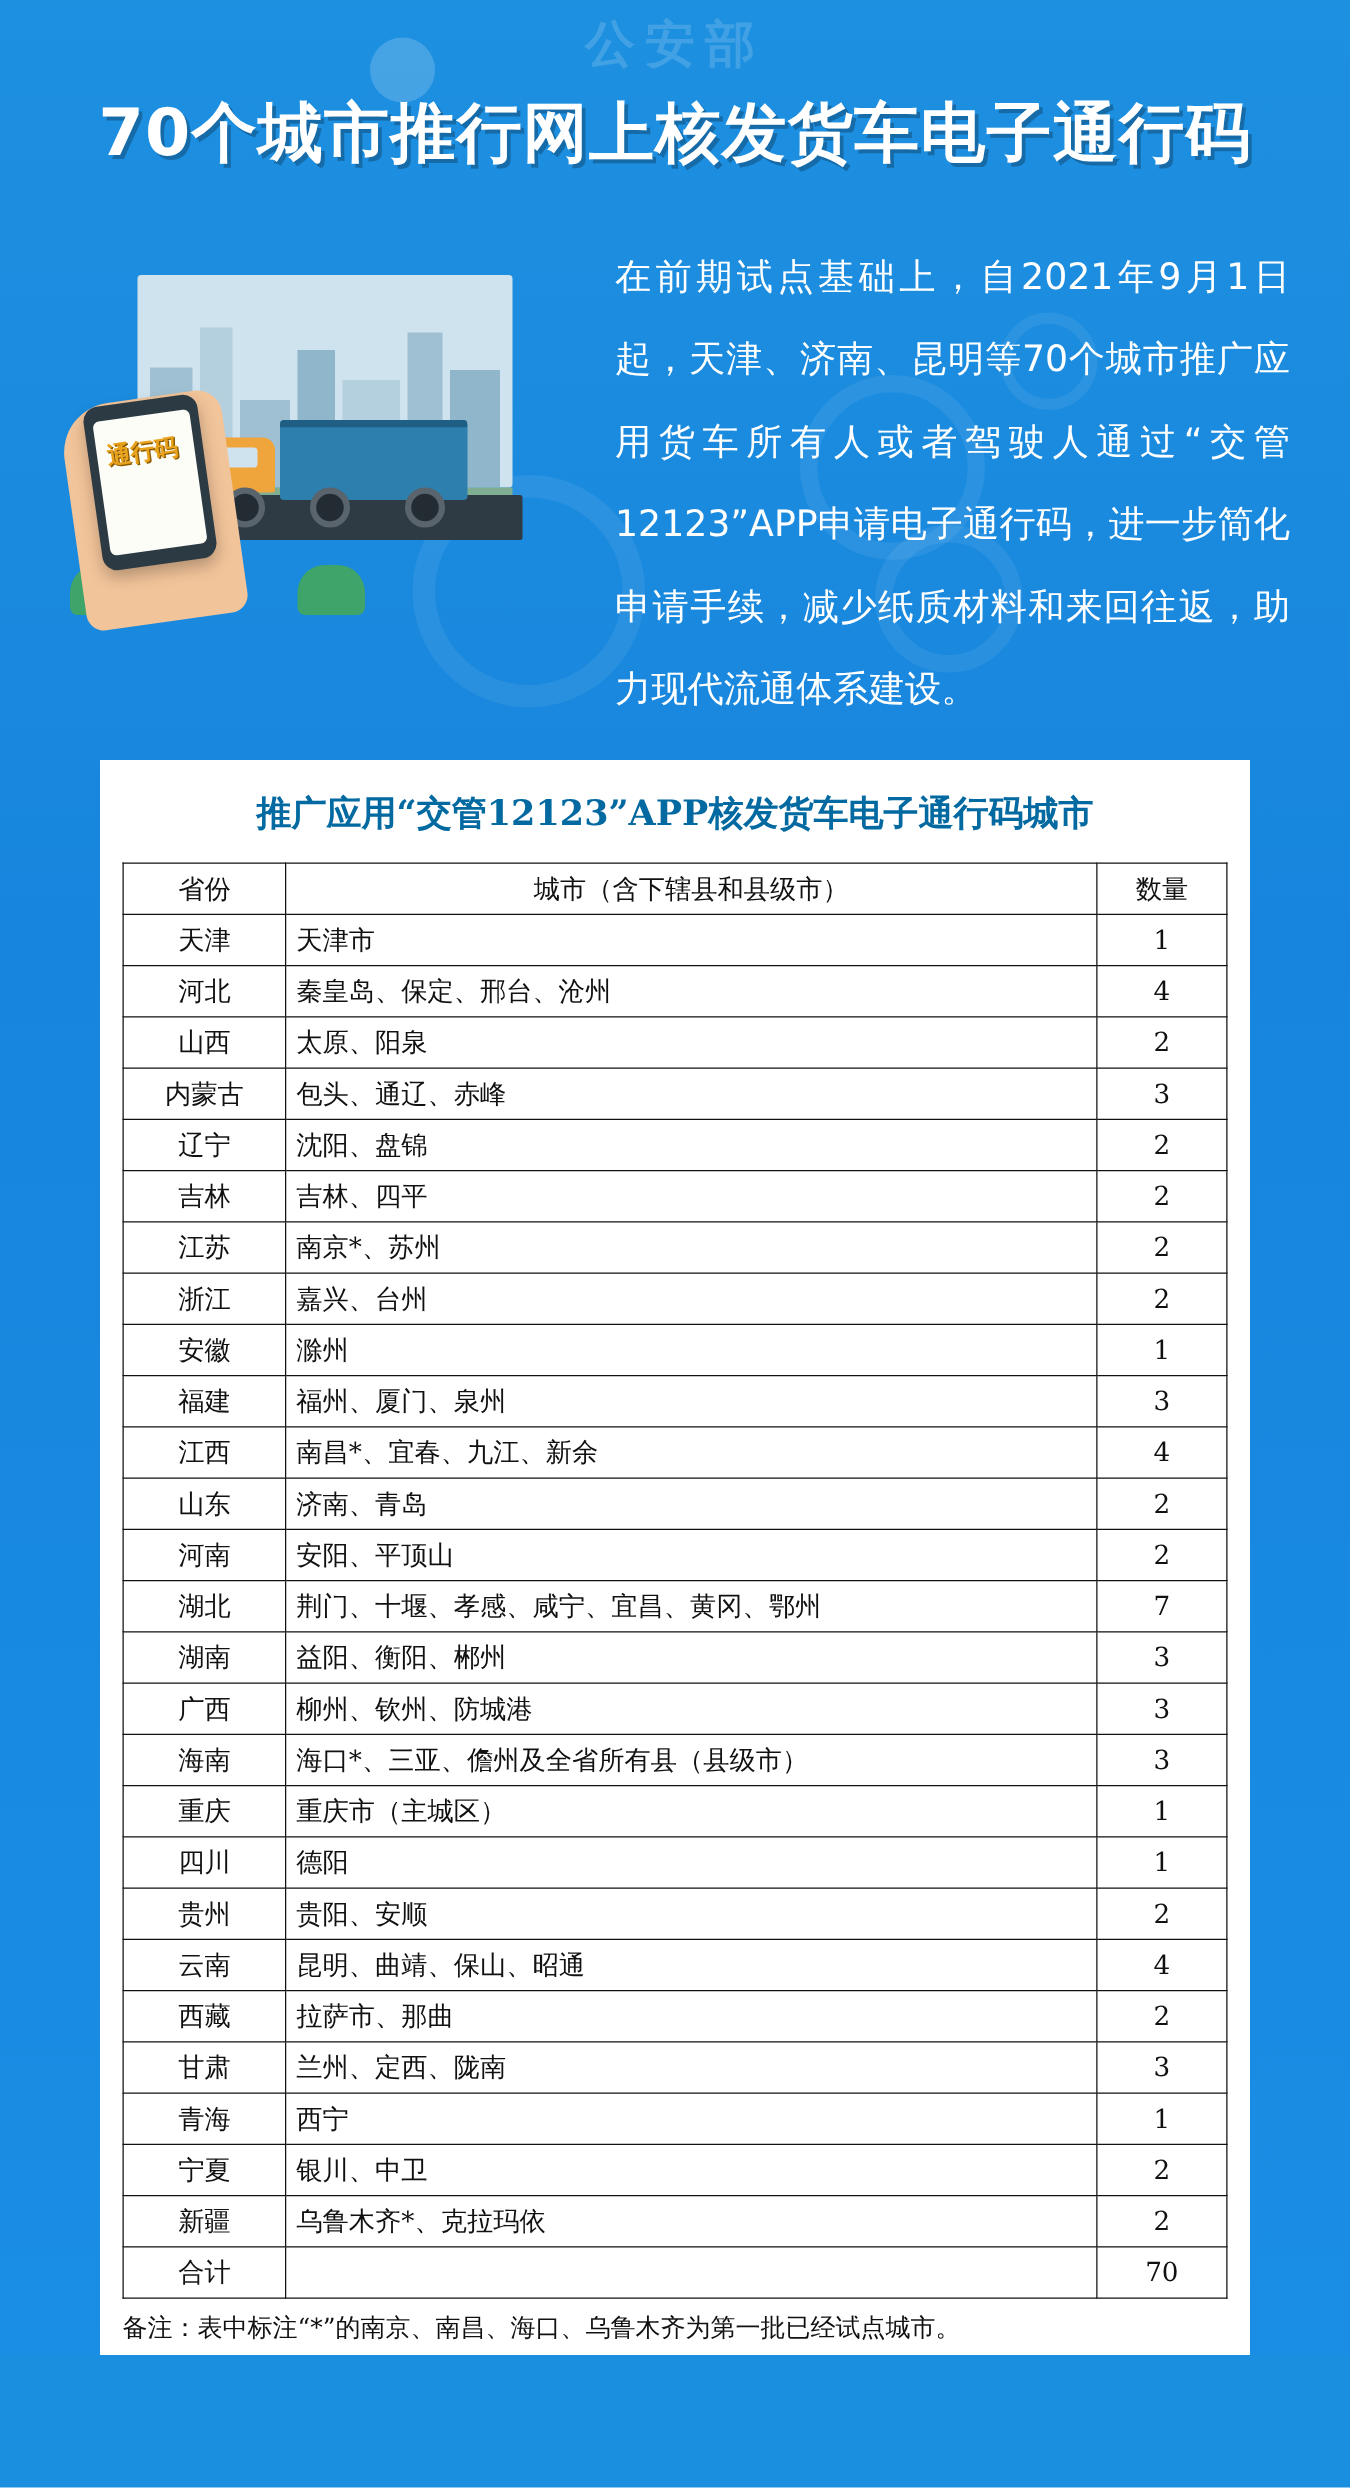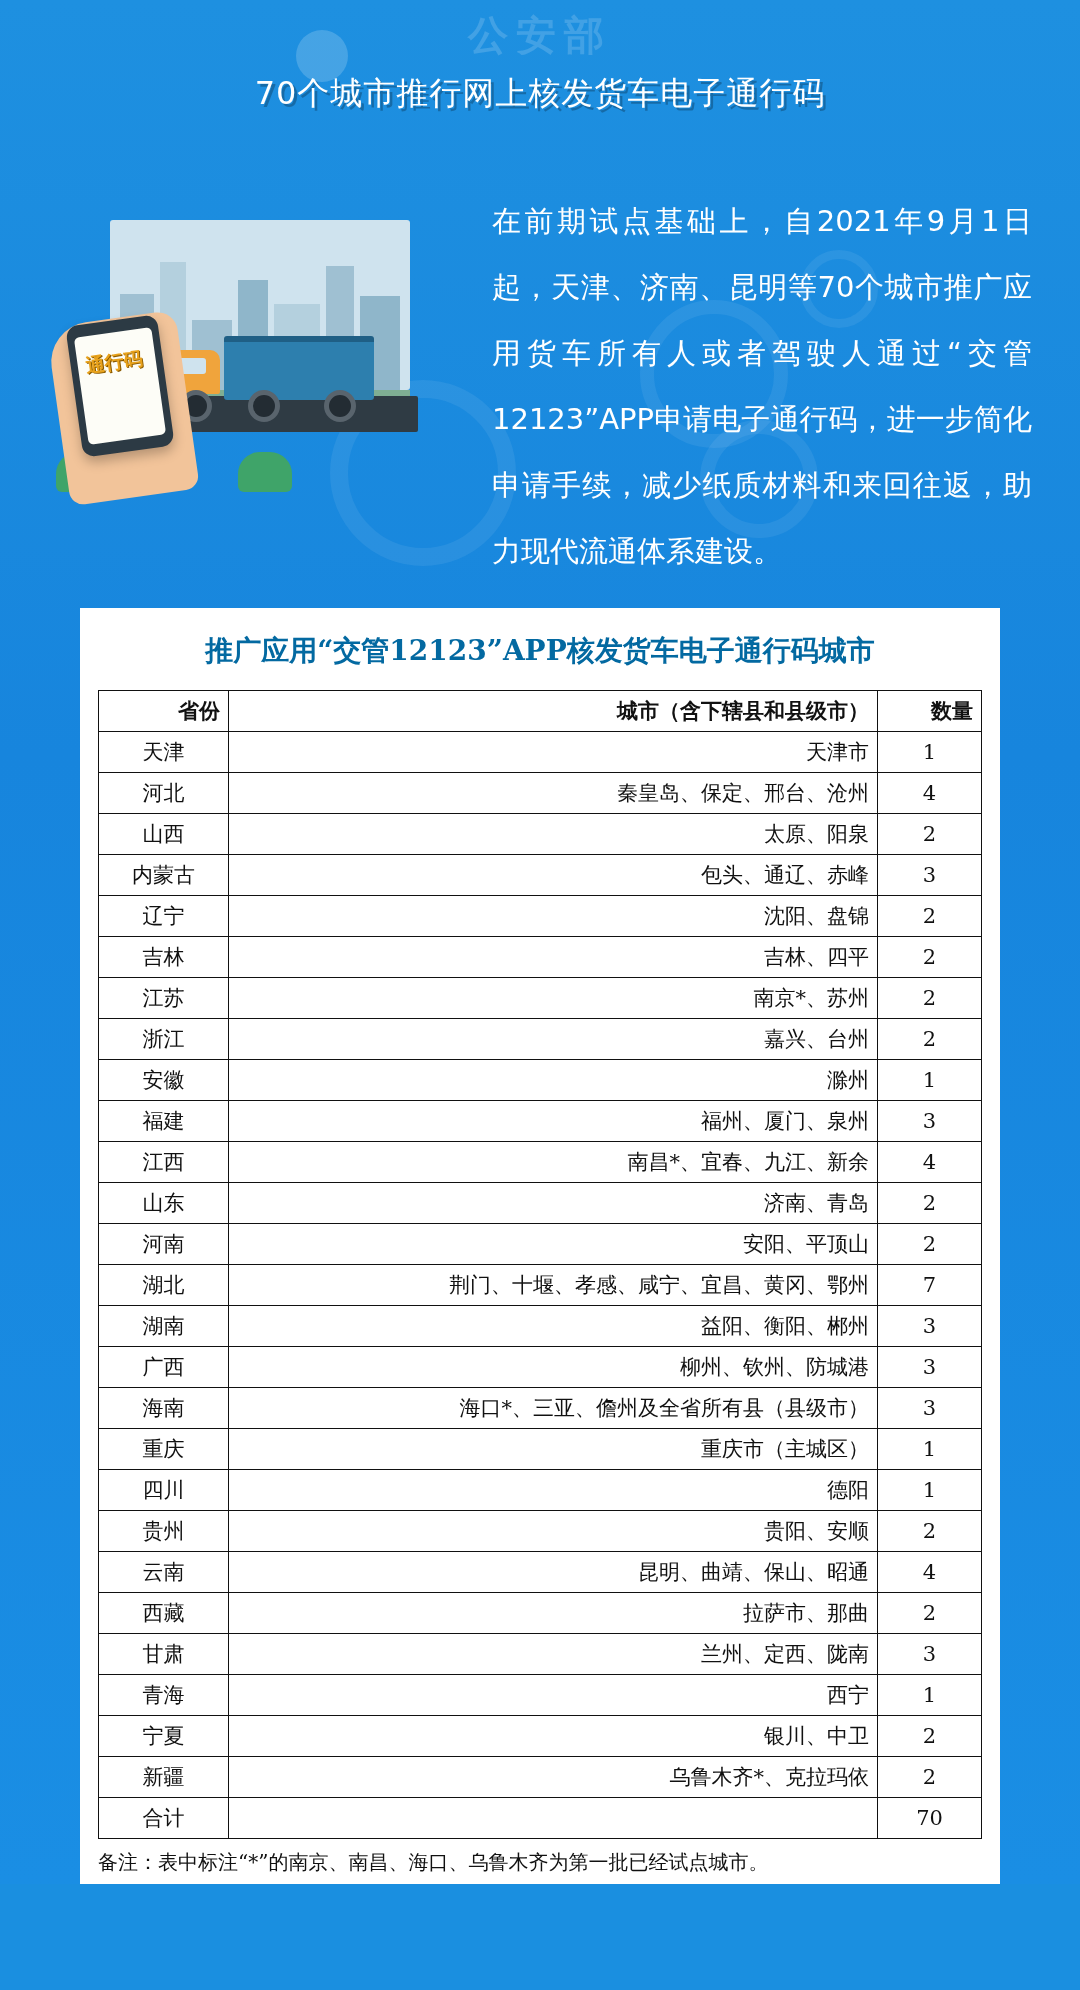--- a/index.html
+++ b/index.html
@@ -55,22 +55,22 @@
   .circ.c4 { width: 70px;  height: 70px;  left: 250px; top: 300px; border-width: 10px;}
   .circ.c5 { width: 60px;  height: 60px;  left: 800px; top: 250px; border-width: 9px;}
 
   .title {
     position: absolute;
     top: 72px;
     left: 0;
     width: 1080px;
     text-align: center;
     color: #ffffff;
-    font-size: 32px;
-    font-weight: normal;
+    font-size: 52px;
+    font-weight: bold;
     letter-spacing: 1px;
     text-shadow: 3px 3px 0 rgba(0,0,0,0.25);
     font-family: "DejaVu Sans", "Liberation Sans", sans-serif;
   }
 
   
   .illus {
     position: absolute;
     left: 48px;
     top: 200px;
@@ -187,23 +187,23 @@
     font-family: "DejaVu Serif", "Liberation Serif", serif;
     color: #111;
   }
   table.data th, table.data td {
     border: 1px solid #111;
     font-size: 21px;
     padding: 6px 8px;
     height: 33px;
     box-sizing: border-box;
   }
-  table.data th { font-weight: bold; text-align: right; }
+  table.data th { font-weight: normal; text-align: center; }
   td.prov { width: 130px; text-align: center; }
-  td.city { text-align: right; padding-left: 12px; }
+  td.city { text-align: left; padding-left: 12px; }
   td.cnt  { width: 104px; text-align: center; }
   tr.total td.prov { text-align: center; }
   .note {
     width: 884px;
     margin: 0 auto;
     padding: 10px 2px 16px;
     font-size: 20px;
     color: #111;
     font-family: "DejaVu Serif", "Liberation Serif", serif;
   }

